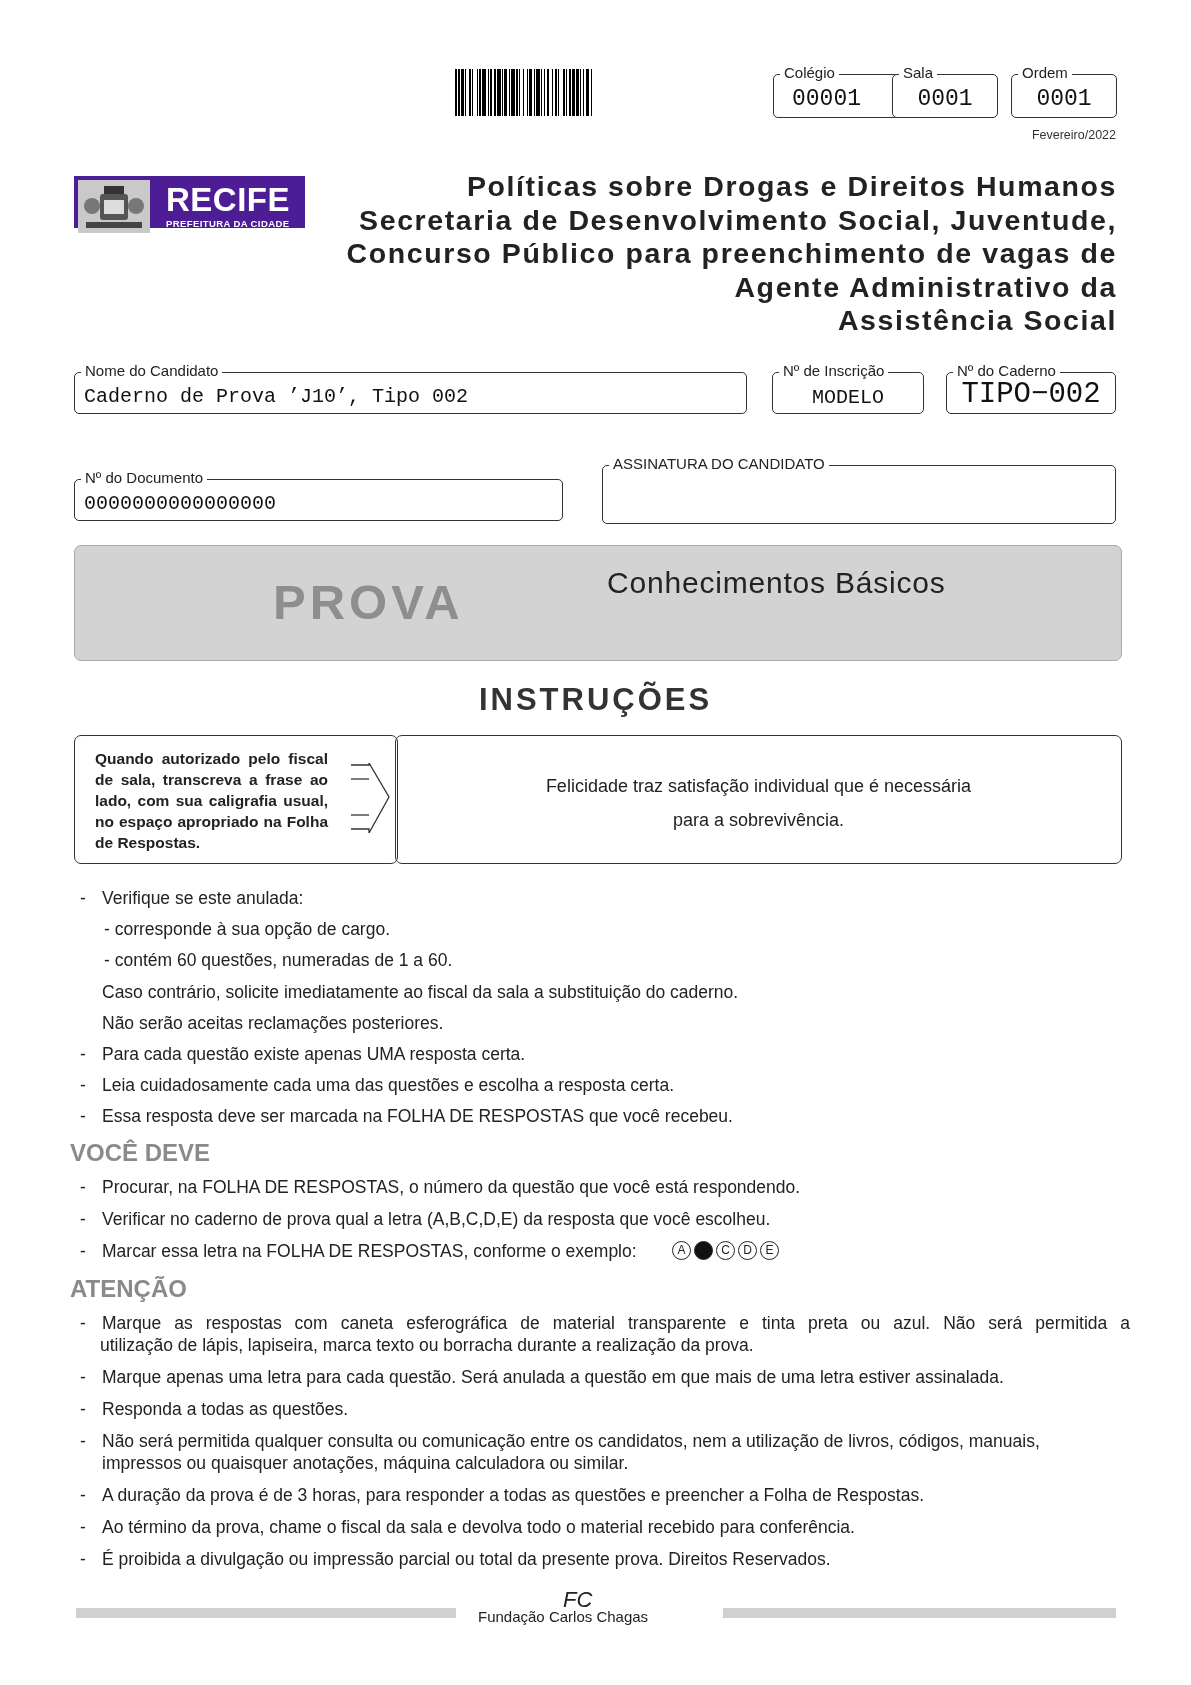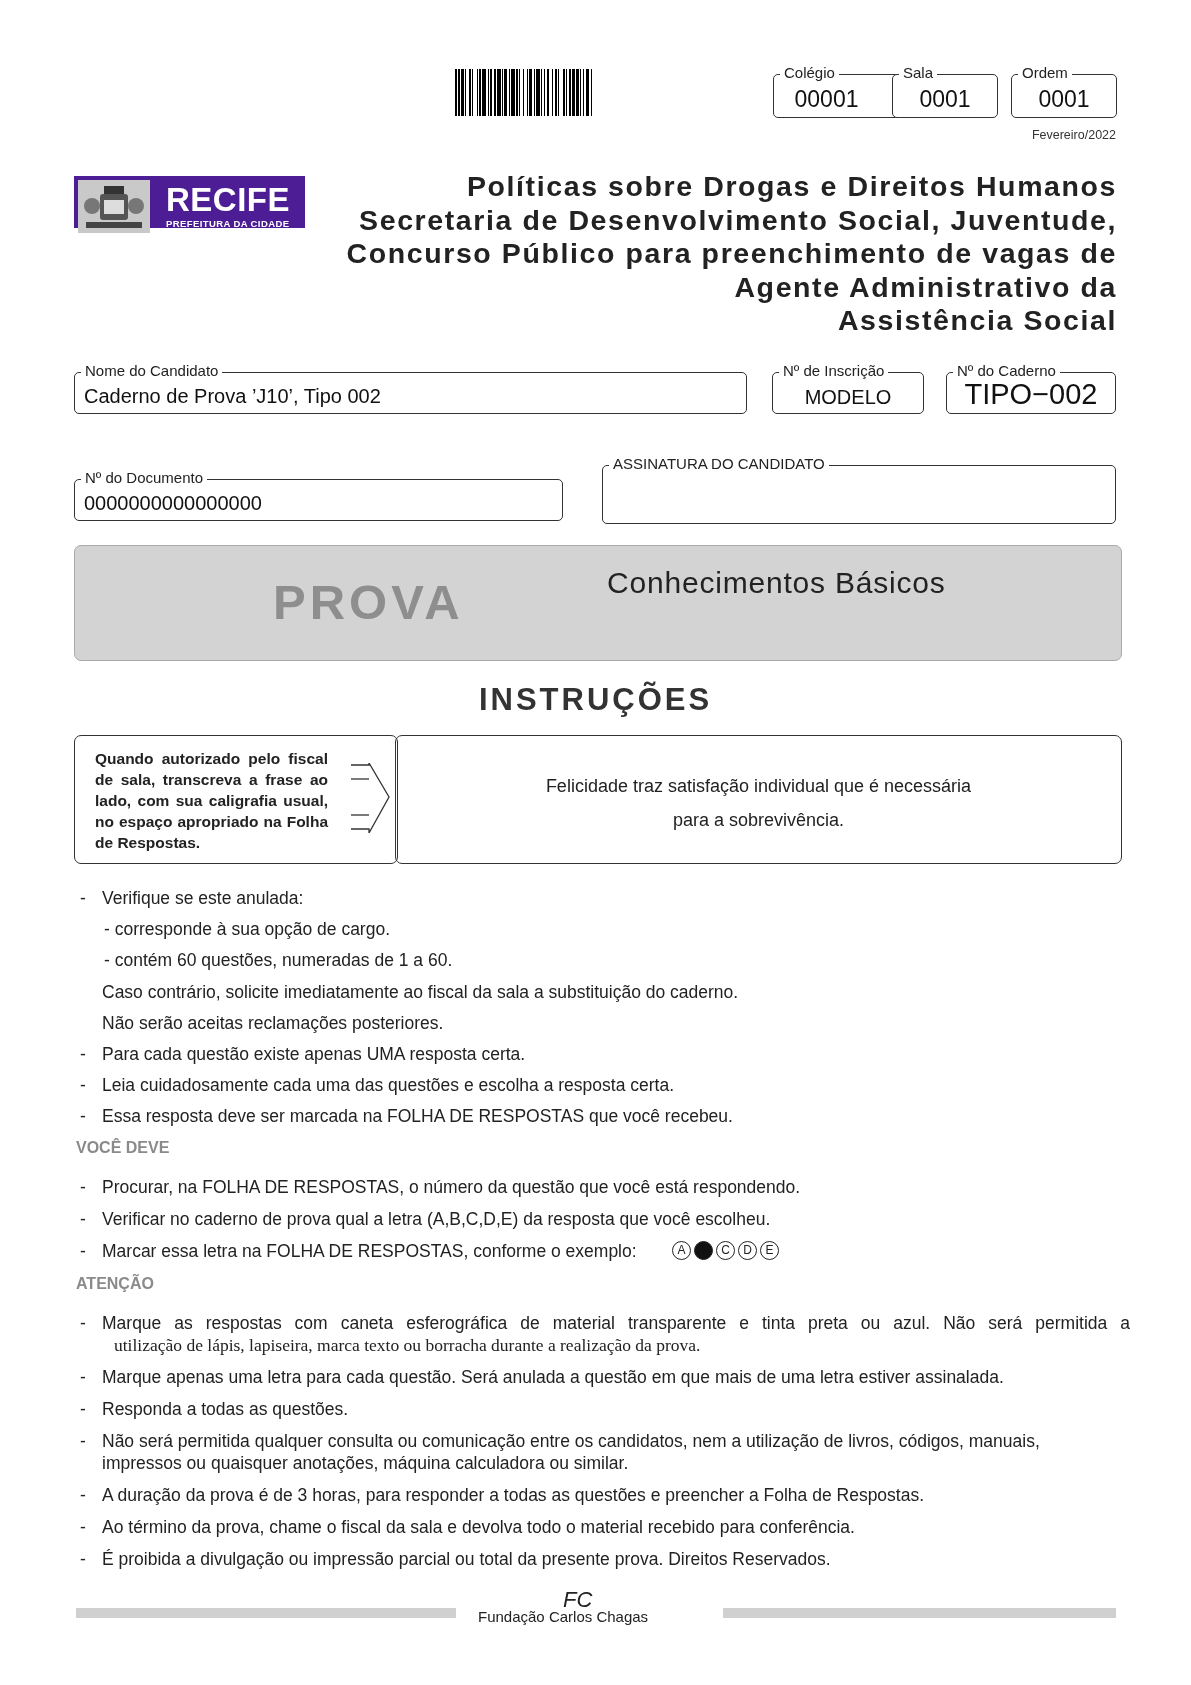--- a/index.html
+++ b/index.html
@@ -1,40 +1,40 @@
 <!DOCTYPE html>
 <html><head>
 <meta charset="utf-8">
 <style>
   html, body { margin:0; padding:0; background:#fff; }
   body { width:1191px; height:1685px; position:relative; font-family:"Liberation Sans", sans-serif; color:#222; overflow:hidden; }
   .abs { position:absolute; }
   .fieldbox { position:absolute; border:1.3px solid #333; border-radius:5px; background:#fff; }
   .fieldlabel { position:absolute; top:-11px; left:6px; background:#fff; padding:0 4px; font-size:15px; color:#222; line-height:18px; white-space:nowrap; }
-  .fieldval { position:absolute; font-size:20px; color:#111; white-space:nowrap; }
+  .fieldval { position:absolute; font-size:20px; color:#111; white-space:nowrap;font-family:Liberation Mono, monospace; }
   .barcode { position:absolute; left:455px; top:69px; width:272px; height:47px; display:flex; align-items:stretch; }
   .barcode span { display:block; background:#000; height:100%; }
   .title-block { position:absolute; right:74px; top:170px; text-align:right; font-weight:bold; font-size:28.5px; line-height:33.5px; letter-spacing:1.6px; color:#222; }
   .logo { position:absolute; left:74px; top:176px; width:231px; height:52px; background:#4c1d95; }
   .logo .crest { position:absolute; left:4px; top:4px; width:72px; height:53px; background:#c9c9c9; }
   .logo .recife { position:absolute; left:92px; top:5px; color:#fff; font-weight:bold; font-size:33px; letter-spacing:0.5px; }
   .logo .pref { position:absolute; left:92px; top:42px; color:#fff; font-weight:bold; font-size:9.5px; letter-spacing:0.4px; }
   .prova-box { position:absolute; left:74px; top:545px; width:1046px; height:114px; background:#d3d3d3; border:1px solid #aaa; border-radius:7px; }
   .prova-word { position:absolute; left:198px; top:28px; font-size:49px; font-weight:bold; color:#8e8e8e; letter-spacing:4px; }
   .prova-sub { position:absolute; left:532px; font-size:30px; color:#222; letter-spacing:0.8px; }
   .instr-title { position:absolute; left:0; width:1191px; top:682px; text-align:center; font-size:31px; font-weight:bold; letter-spacing:3px; color:#333; }
   .notebox { position:absolute; left:74px; top:735px; width:277px; height:127px; border:1.3px solid #333; border-radius:7px;padding-left:45px; }
   .notebox p { margin:0; position:absolute; left:20px; top:12px; width:233px; font-size:15.5px; font-weight:bold; line-height:21px; text-align:justify; color:#222; }
   .phrasebox { position:absolute; left:395px; top:735px; width:725px; height:127px; border:1.3px solid #333; border-radius:7px; text-align:center; }
   .phrasebox div { font-size:18px; line-height:34px; color:#222; margin-top:33px; }
   .list { position:absolute; left:80px; font-size:17.5px; color:#222; }
   .li { position:absolute; white-space:nowrap; }
   .dash { position:absolute; left:0; }
   .txt { position:absolute; left:22px; }
-  .sect { position:absolute; left:76px; font-size:16px; font-weight:bold; color:#8a8a8a; }
+  .sect { position:absolute; left:70px; font-size:24px; font-weight:bold; color:#8a8a8a; }
   .bubble { display:inline-block; width:17px; height:17px; border:1.2px solid #222; border-radius:50%; text-align:center; line-height:17px; font-size:12px; vertical-align:middle; margin-right:3px; }
   .bubble.filled { background:#111; }
   .footer-bar { position:absolute; top:1608px; height:10px; background:#d0d0d0; }
   .fcc { position:absolute; left:478px; top:1608px; font-size:15px; color:#222; }
   .fcc-mark { position:absolute; left:563px; top:1587px; font-size:22px; font-style:italic; color:#222; }
 </style>
 </head>
 <body>
 
 <div class="barcode" id="barcode">
@@ -246,21 +246,21 @@
   </div>
 </div>
 
 <div class="sect" style="top:1275px;">ATENÇÃO</div>
 <div class="list" style="top:1313px;">
   <div class="li" style="top:0;">
       <span class="dash">-</span>
       <span class="txt" style="width:1028px;text-align:justify;text-align-last:justify;">Marque as respostas com caneta esferográfica de material transparente e tinta preta ou azul. Não será permitida a</span>
     </div>
   <div class="li" style="top:22px;">
-      <span class="txt" style="left:34px;font-family:Liberation Serif, serif;">utilização de lápis, lapiseira, marca texto ou borracha durante a realização da prova.</span>
+      <span class="txt" style="left:20px;">utilização de lápis, lapiseira, marca texto ou borracha durante a realização da prova.</span>
     </div>
   <div class="li" style="top:54px;">
       <span class="dash">-</span>
       <span class="txt">Marque apenas uma letra para cada questão. Será anulada a questão em que mais de uma letra estiver assinalada.</span>
     </div>
   <div class="li" style="top:86px;">
       <span class="dash">-</span>
       <span class="txt">Responda a todas as questões.</span>
     </div>
   <div class="li" style="top:118px;">

